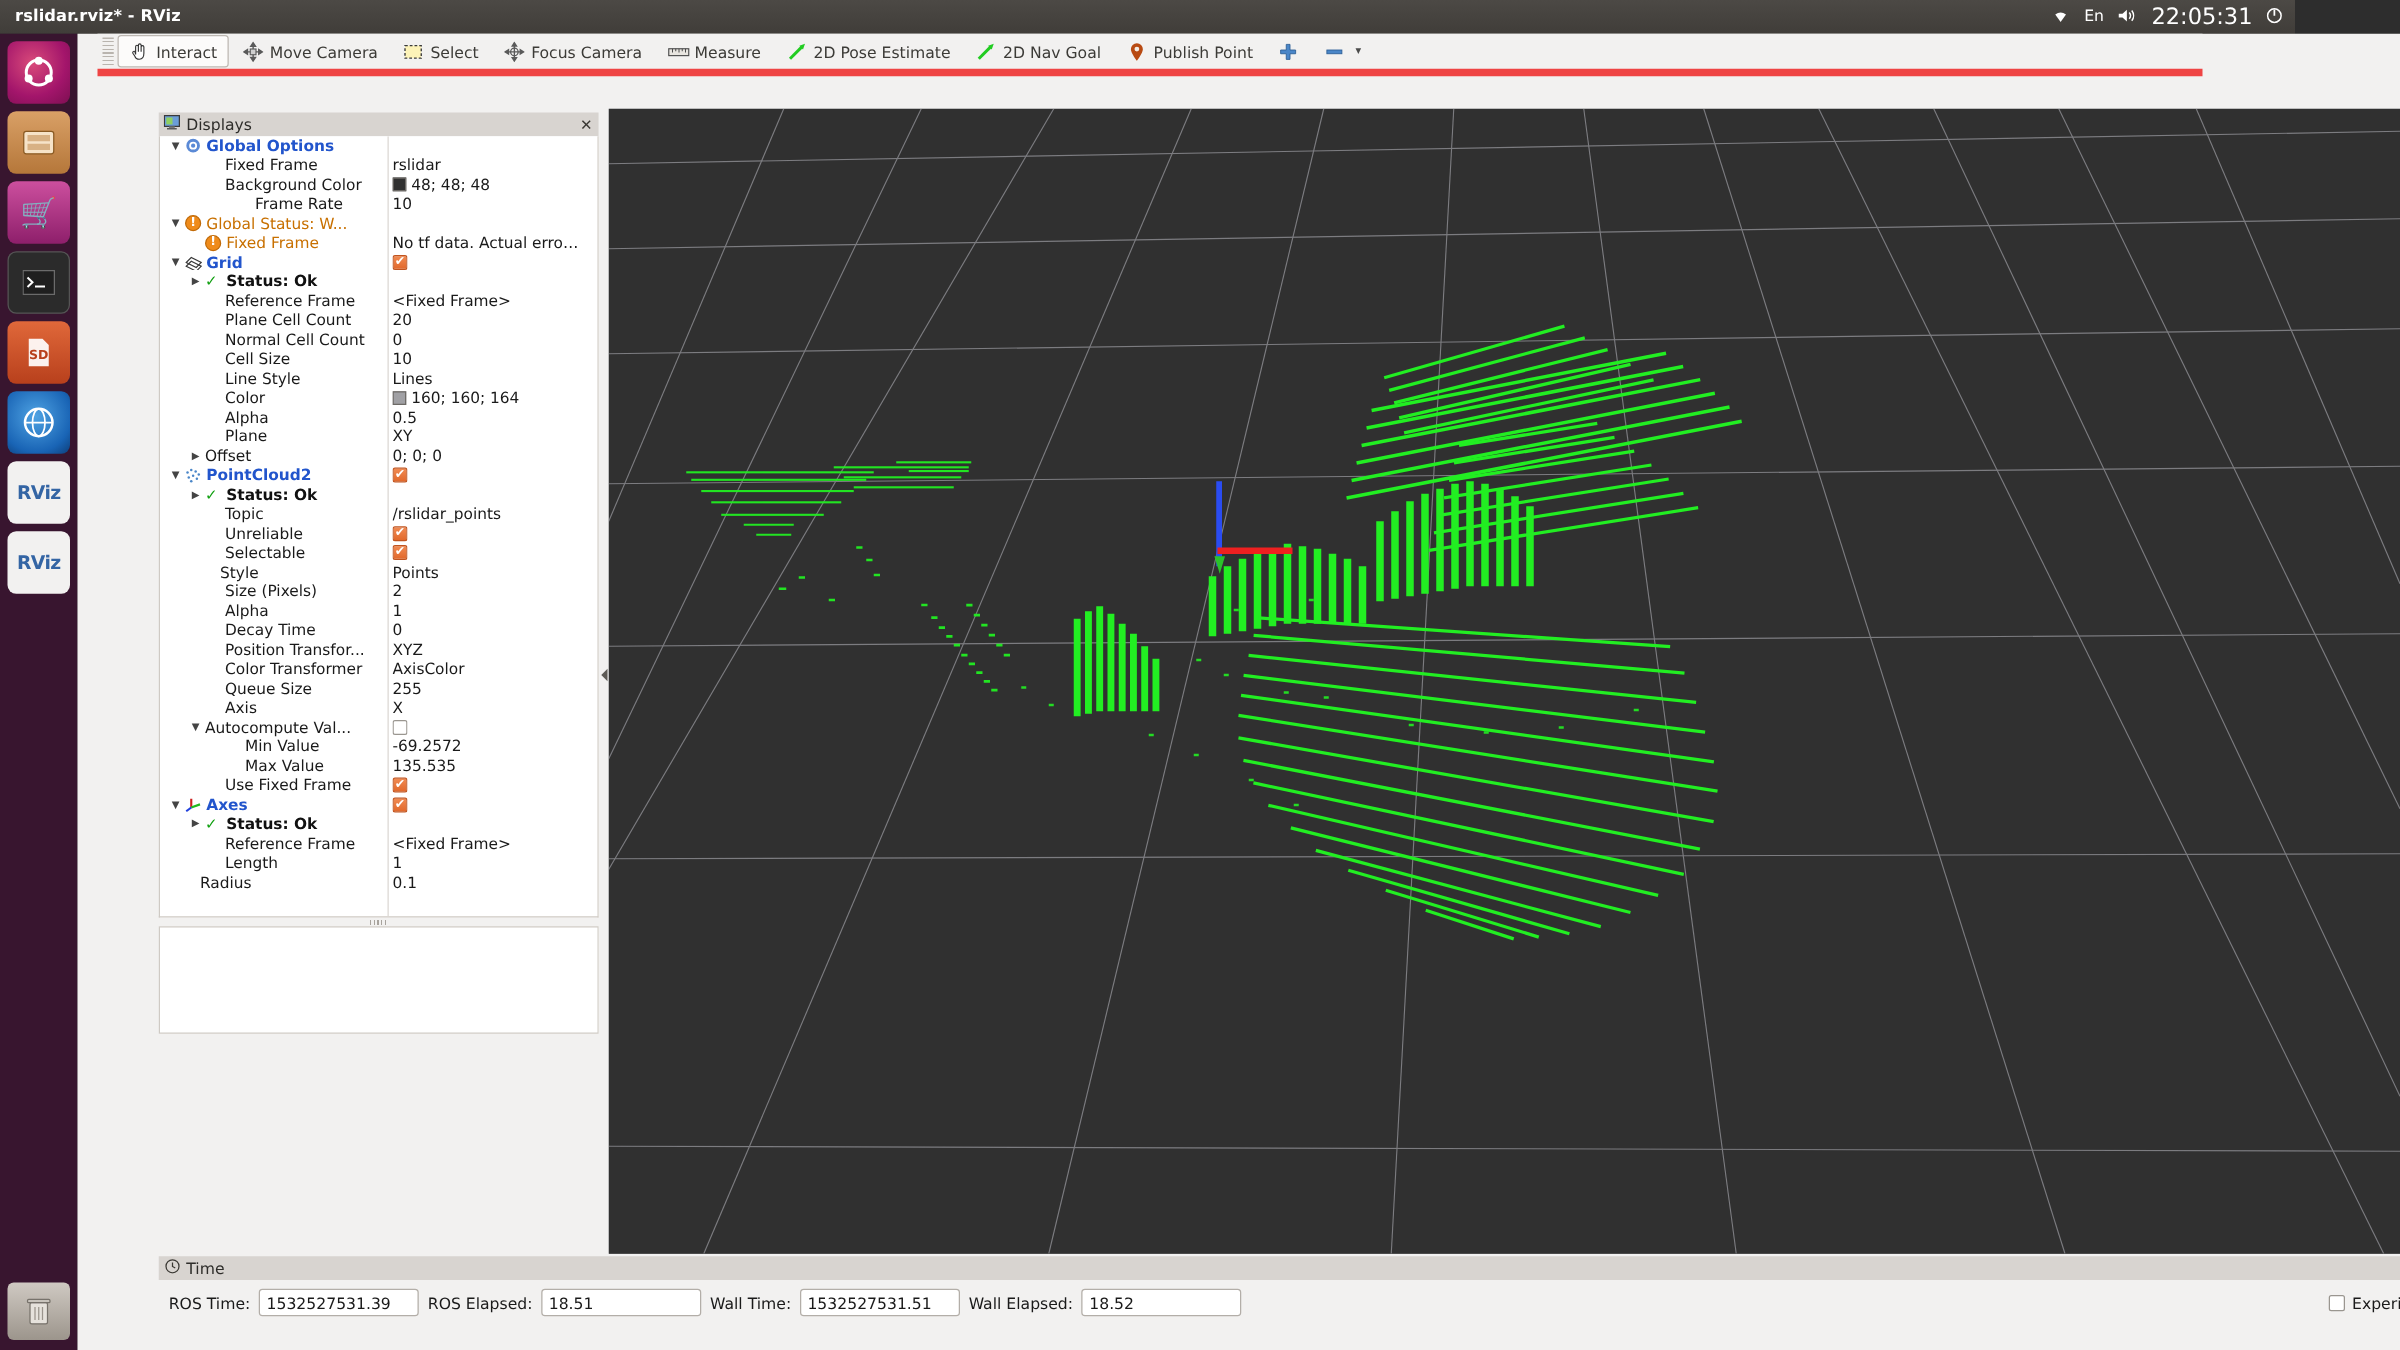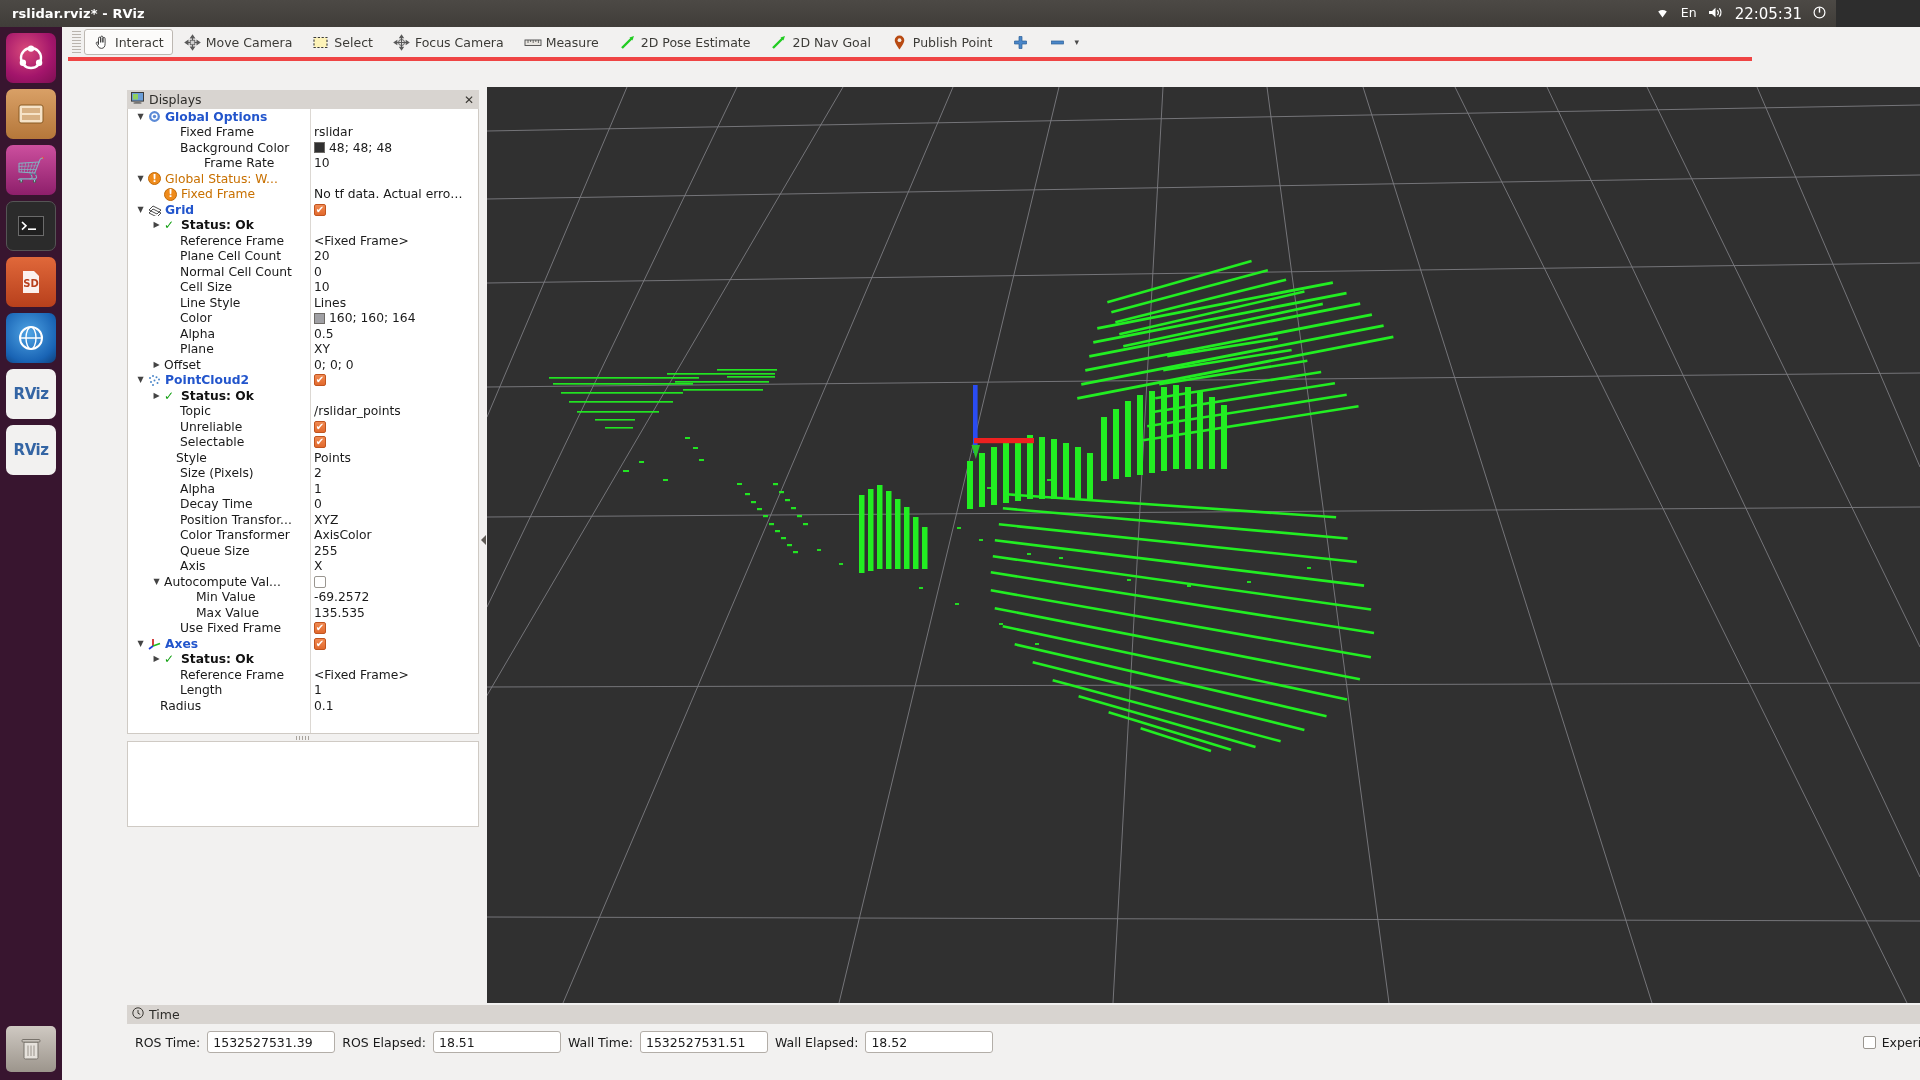--- a/index.html
+++ b/index.html
@@ -20,21 +20,21 @@
   }
   #unity-title {
     font-size: 13px; font-weight: bold; color: #fff;
     margin-left: 12px; letter-spacing: 0.1px;
   }
   #unity-tray {
     margin-left: auto; display: flex; align-items: center; gap: 11px;
     padding-right: 10px; font-size: 12.5px; color: #fff;
   }
   .tray-ico { display: inline-block; line-height: 1; }
-  #tray-clock { font-size: 15px; color: #fff; text-align: center; }
+  #tray-clock { font-size: 18px; color: #fff; text-align: center; }
 
   
   #launcher {
     position: absolute; left: 0; top: 27px; width: 62px; height: 1053px;
     background: rgba(58,20,48,0.92);
   }
   .launcher-item {
     position: relative;
     width: 50px; height: 50px; margin: 6px auto 0 auto;
     border-radius: 7px;
@@ -58,23 +58,23 @@
 
   
   #rviz-window {
     position: absolute; left: 62px; top: 27px;
     width: 1858px; height: 1053px;
     background: #f2f1f0;
   }
 
   
   #rviz-toolbar {
-    position: absolute; left: 6px; top: 0; width: 1684px; height: 34px;
+    position: absolute; left: 16px; top: 0; width: 1684px; height: 34px;
     background: #f2f1f0;
-    border-bottom: 4px solid #ef4444;
+    border-bottom: 6px solid #ef4444;
     display: flex; align-items: center;
   }
   #toolbar-grip {
     width: 9px; height: 22px; margin-left: 4px; margin-right: 3px;
     background-image: repeating-linear-gradient(to bottom, #b9b4ae 0, #b9b4ae 1px, transparent 1px, transparent 3px);
   }
   .tb-btn {
     display: flex; align-items: center; gap: 5px;
     height: 26px; padding: 0 8px; margin-right: 2px;
     font-size: 12.5px; color: #3c3b37;

